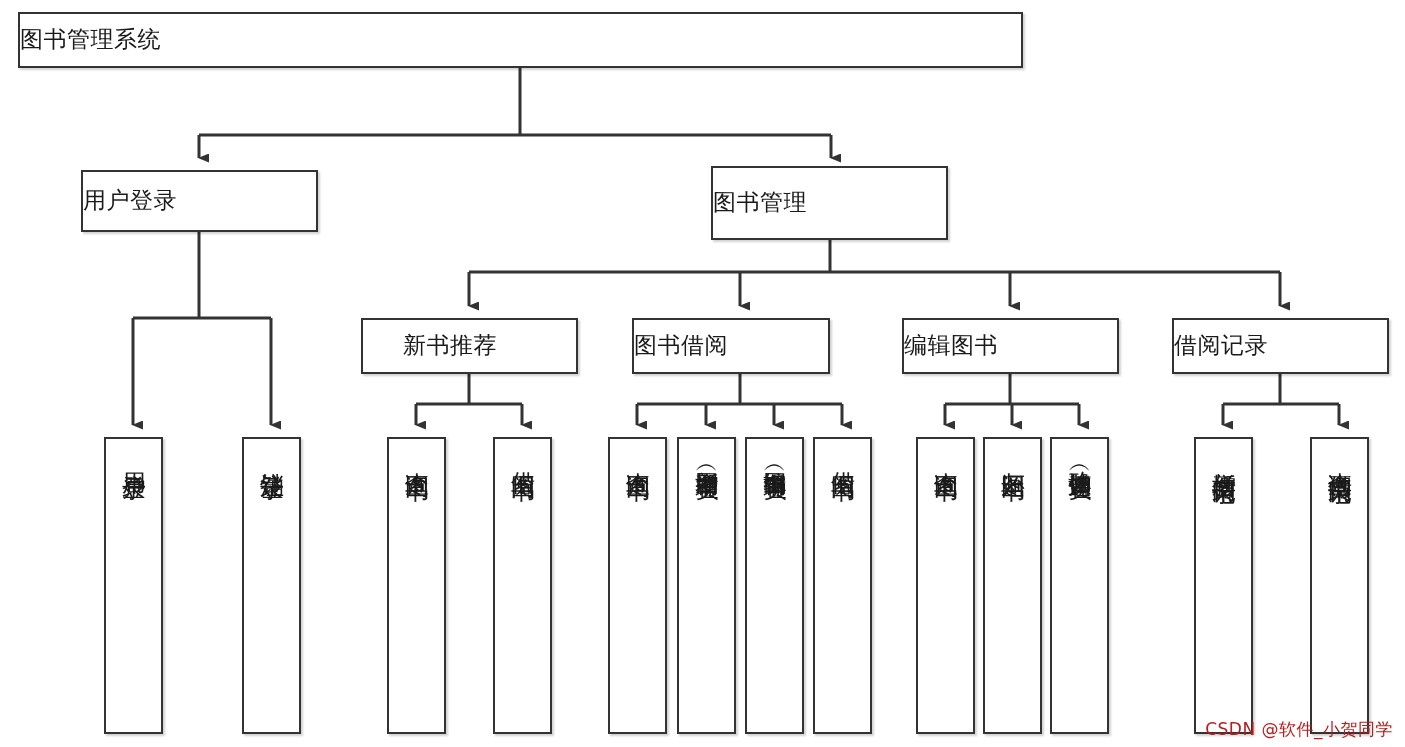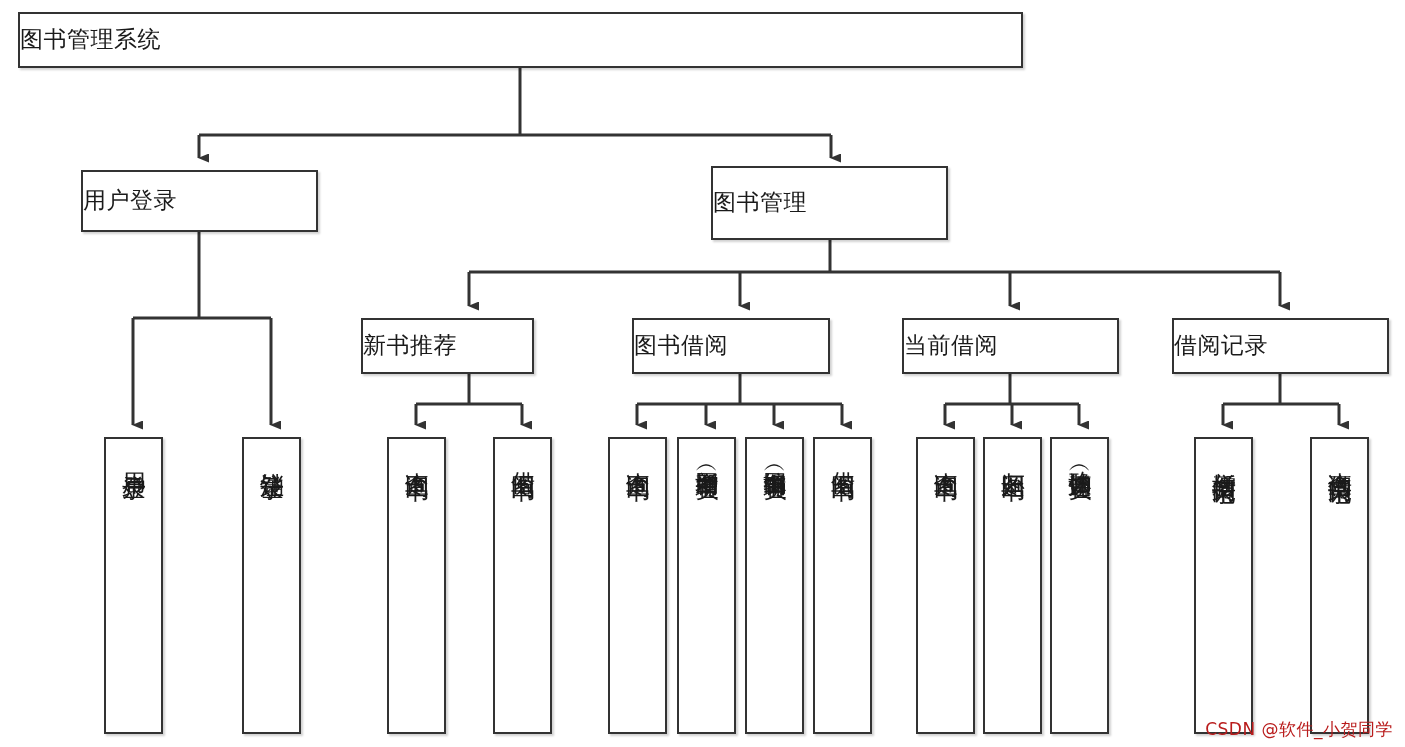--- a/index.html
+++ b/index.html
@@ -132,28 +132,28 @@
     <span class="label">图书管理系统</span>
   </div>
 
   <div class="node horiz" style="left:81px; top:170px; width:237px; height:62px;">
     <span class="label">用户登录</span>
   </div>
   <div class="node horiz" style="left:711px; top:166px; width:237px; height:74px;">
     <span class="label">图书管理</span>
   </div>
 
-  <div class="node horiz" style="left:361px; top:318px; width:173px; height:56px;">
+  <div class="node horiz" style="left:361px; top:318px; width:217px; height:56px;padding-left:40px;">
     <span class="label">新书推荐</span>
   </div>
   <div class="node horiz" style="left:632px; top:318px; width:198px; height:56px;">
     <span class="label">图书借阅</span>
   </div>
   <div class="node horiz" style="left:902px; top:318px; width:217px; height:56px;">
-    <span class="label">当前借阅</span>
+    <span class="label">编辑图书</span>
   </div>
   <div class="node horiz" style="left:1172px; top:318px; width:217px; height:56px;">
     <span class="label">借阅记录</span>
   </div>
 
   <div class="node vert" style="left:104px; top:437px; width:59px; height:297px;">
     <span class="label">用户登录</span>
   </div>
   <div class="node vert" style="left:242px; top:437px; width:59px; height:297px;">
     <span class="label">注销登录</span>

